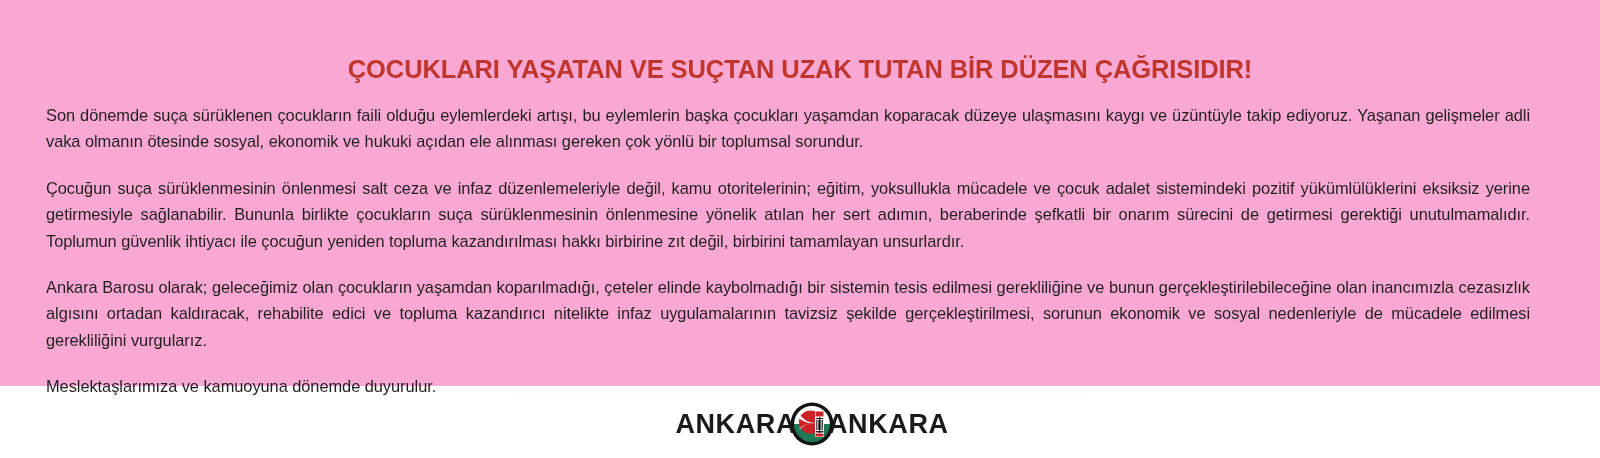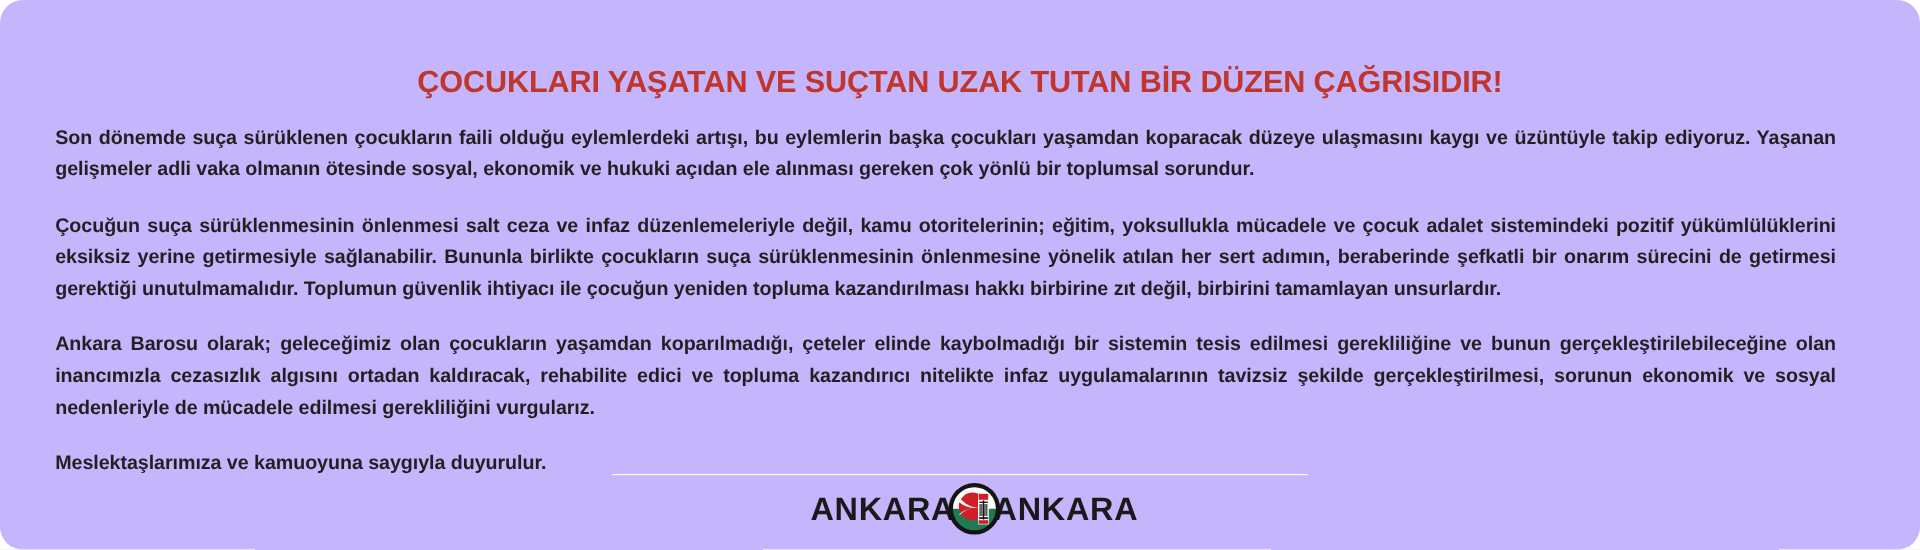--- a/index.html
+++ b/index.html
@@ -13,24 +13,23 @@
     height: 458px;
     overflow: hidden;
     font-family: "Liberation Sans", "DejaVu Sans", sans-serif;
     color: #231f20;
     -webkit-font-smoothing: antialiased;
   }
 
   .page {
     position: relative;
     width: 1600px;
-    height: 458px;
+    height: 386px;
     box-sizing: border-box;
-    background: #c4b5fd;
-    border-radius: 19px;
+    background: #f9a8d4;
   }
 
   
   .title-wrap {
     position: absolute;
     left: 0;
     top: 38px;
     width: 1600px;
     text-align: center;
   }
@@ -53,21 +52,20 @@
   }
   .para {
     font-size: 16.4px;
     line-height: 26.4px;
     text-align: justify;
     text-justify: inter-word;
     color: #231f20;
     margin: 0 0 20px 0;
     letter-spacing: -0.05px;
     hyphens: none;
-    font-weight: bold;
   }
   .para.last {
     margin-bottom: 0;
   }
   .para.closing {
     text-align: left;
   }
 
   
   .divider {
@@ -116,21 +114,21 @@
 <div class="page">
 
   <div class="title-wrap">
     <h1 class="title">ÇOCUKLARI YAŞATAN VE SUÇTAN UZAK TUTAN BİR DÜZEN ÇAĞRISIDIR!</h1>
   </div>
 
   <div class="body-block">
     <p class="para">Son dönemde suça sürüklenen çocukların faili olduğu eylemlerdeki artışı, bu eylemlerin başka çocukları yaşamdan koparacak düzeye ulaşmasını kaygı ve üzüntüyle takip ediyoruz. Yaşanan gelişmeler adli vaka olmanın ötesinde sosyal, ekonomik ve hukuki açıdan ele alınması gereken çok yönlü bir toplumsal sorundur.</p>
     <p class="para">Çocuğun suça sürüklenmesinin önlenmesi salt ceza ve infaz düzenlemeleriyle değil, kamu otoritelerinin; eğitim, yoksullukla mücadele ve çocuk adalet sistemindeki pozitif yükümlülüklerini eksiksiz yerine getirmesiyle sağlanabilir. Bununla birlikte çocukların suça sürüklenmesinin önlenmesine yönelik atılan her sert adımın, beraberinde şefkatli bir onarım sürecini de getirmesi gerektiği unutulmamalıdır. Toplumun güvenlik ihtiyacı ile çocuğun yeniden topluma kazandırılması hakkı birbirine zıt değil, birbirini tamamlayan unsurlardır.</p>
     <p class="para">Ankara Barosu olarak; geleceğimiz olan çocukların yaşamdan koparılmadığı, çeteler elinde kaybolmadığı bir sistemin tesis edilmesi gerekliliğine ve bunun gerçekleştirilebileceğine olan inancımızla cezasızlık algısını ortadan kaldıracak, rehabilite edici ve topluma kazandırıcı nitelikte infaz uygulamalarının tavizsiz şekilde gerçekleştirilmesi, sorunun ekonomik ve sosyal nedenleriyle de mücadele edilmesi gerekliliğini vurgularız.</p>
-    <p class="para closing last">Meslektaşlarımıza ve kamuoyuna saygıyla duyurulur.</p>
+    <p class="para closing last">Meslektaşlarımıza ve kamuoyuna dönemde duyurulur.</p>
   </div>
 
   <div class="divider"></div>
 
   <div class="logo">
 
     <span class="logo-word left">ANKARA</span>
 
     <span class="emblem">
       <svg viewBox="0 0 44 44" width="44" height="44" aria-hidden="true">

